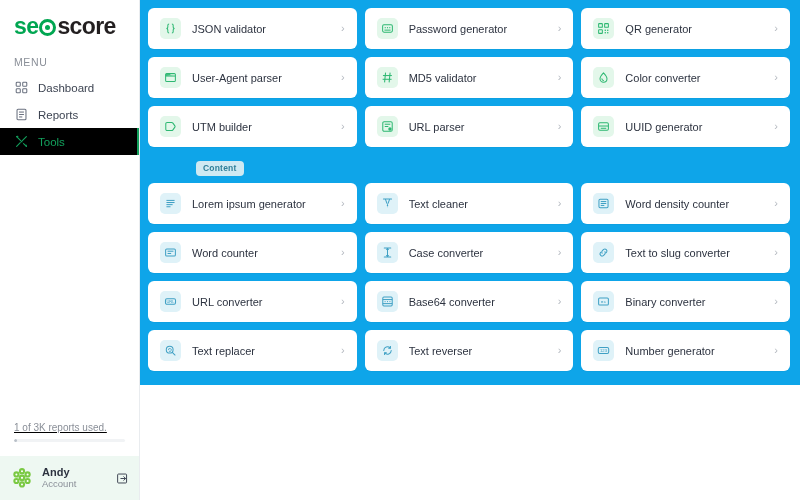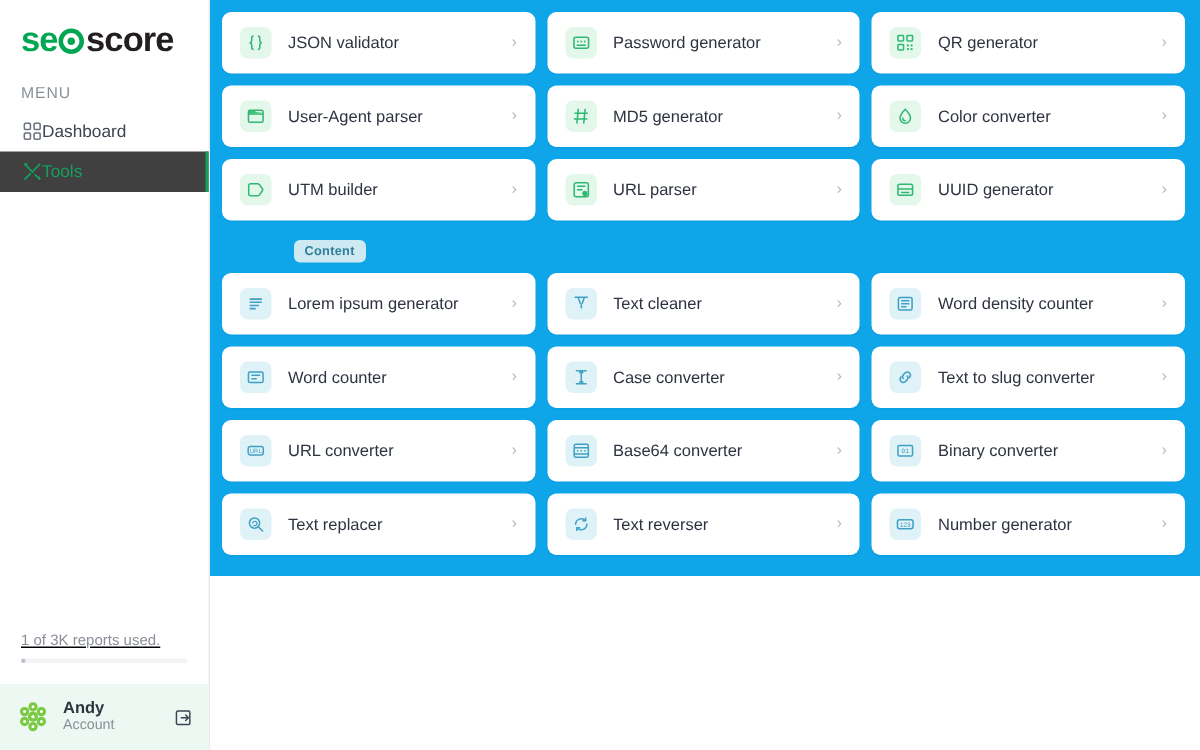--- a/index.html
+++ b/index.html
@@ -29,26 +29,26 @@
     display: inline-flex; align-items: center; justify-content: center;
     margin: 0 1px; position: relative; top: 1px;
   }
   .logo-o::after { content:""; width: 5px; height: 5px; border-radius: 50%; background: #00a651; display: block; }
 
   .menu-label {
     font-size: 10.5px; color: #8a8f98; letter-spacing: 0.6px;
     padding: 14px 0 6px 14px; text-transform: uppercase;
   }
   .nav-item {
-    display: flex; align-items: center; 
+    display: flex; align-items: center; gap: 10px;
     height: 27px; padding: 0 0 0 14px; cursor: pointer;
     font-size: 11.5px; color: #3d4452; position: relative;
   }
   .nav-item .ico { width: 14px; height: 14px; display: flex; align-items: center; justify-content: center; color: #6b7280; }
-  .nav-item.active { background: #404040; color: #12a05c; font-weight: 400; }
+  .nav-item.active { background: #000000; color: #12a05c; font-weight: 400; }
   .nav-item.active .ico { color: #12a05c; }
   .nav-item.active::after {
     content: ""; position: absolute; right: 0; top: 0; bottom: 0; width: 2.5px; background: #12a05c;
   }
 
   .usage {
     position: absolute; left: 0; right: 0; bottom: 58px; padding: 0 14px; text-decoration: underline;
   }
   .usage-text { font-size: 10px; color: #8a8f98; margin-bottom: 6px; }
   .usage-bar { height: 3px; background: #f1f3f5; border-radius: 2px; overflow: hidden; }
@@ -116,20 +116,31 @@
         <svg width="13" height="13" viewBox="0 0 16 16" fill="none" stroke="currentColor" stroke-width="1.3">
           <rect x="1.5" y="1.5" width="5" height="5" rx="1"></rect>
             <rect x="9.5" y="1.5" width="5" height="5" rx="1"></rect>
           <rect x="1.5" y="9.5" width="5" height="5" rx="1"></rect>
             <rect x="9.5" y="9.5" width="5" height="5" rx="1"></rect>
         </svg>
       </span>
       <span>Dashboard</span>
     </div>
 
+    <div class="nav-item">
+      <span class="ico">
+        <svg width="13" height="13" viewBox="0 0 16 16" fill="none" stroke="currentColor" stroke-width="1.3">
+          <rect x="2.5" y="1.5" width="11" height="13" rx="1.2"></rect>
+          <line x1="5" y1="5" x2="11" y2="5"></line>
+            <line x1="5" y1="8" x2="11" y2="8"></line>
+            <line x1="5" y1="11" x2="9" y2="11"></line>
+        </svg>
+      </span>
+      <span>Reports</span>
+    </div>
 
 
     <div class="nav-item active">
       <span class="ico">
         <svg width="13" height="13" viewBox="0 0 16 16" fill="none" stroke="currentColor" stroke-width="1.4" stroke-linecap="round">
           <path d="M2 2 L8.5 8.5"></path>
             <path d="M10.5 10.5 L14 14"></path>
           <path d="M14 2 L9 7"></path>
             <path d="M6.5 9.5 L2 14"></path>
           <path d="M2 2 L3.6 1.6"></path>
@@ -237,21 +248,21 @@
           </div>
           <div class="card">
             <span class="card-ico g-ico">
               <svg width="13" height="13" viewBox="0 0 16 16" fill="none" stroke="currentColor" stroke-width="1.25" stroke-linejoin="round">
                 <line x1="5.6" y1="2" x2="4.4" y2="14"></line>
                 <line x1="11.2" y1="2" x2="10" y2="14"></line>
                 <line x1="2.4" y1="5.6" x2="13.4" y2="5.6"></line>
                 <line x1="2" y1="10.2" x2="13" y2="10.2"></line>
               </svg>
             </span>
-            <span class="card-label">MD5 generator</span>
+            <span class="card-label">MD5 validator</span>
             <span class="chev">›</span>
           </div>
           <div class="card">
             <span class="card-ico g-ico">
               <svg width="13" height="13" viewBox="0 0 16 16" fill="none" stroke="currentColor" stroke-width="1.25" stroke-linejoin="round">
                 <path d="M8 2.2 C8 2.2 3.7 6.6 3.7 9.5 a4.3 4.3 0 0 0 8.6 0 C12.3 6.6 8 2.2 8 2.2 Z"></path>
                 <path d="M6 9.6 a2 2 0 0 0 2 2" stroke-linecap="round"></path>
               </svg>
             </span>
             <span class="card-label">Color converter</span>

